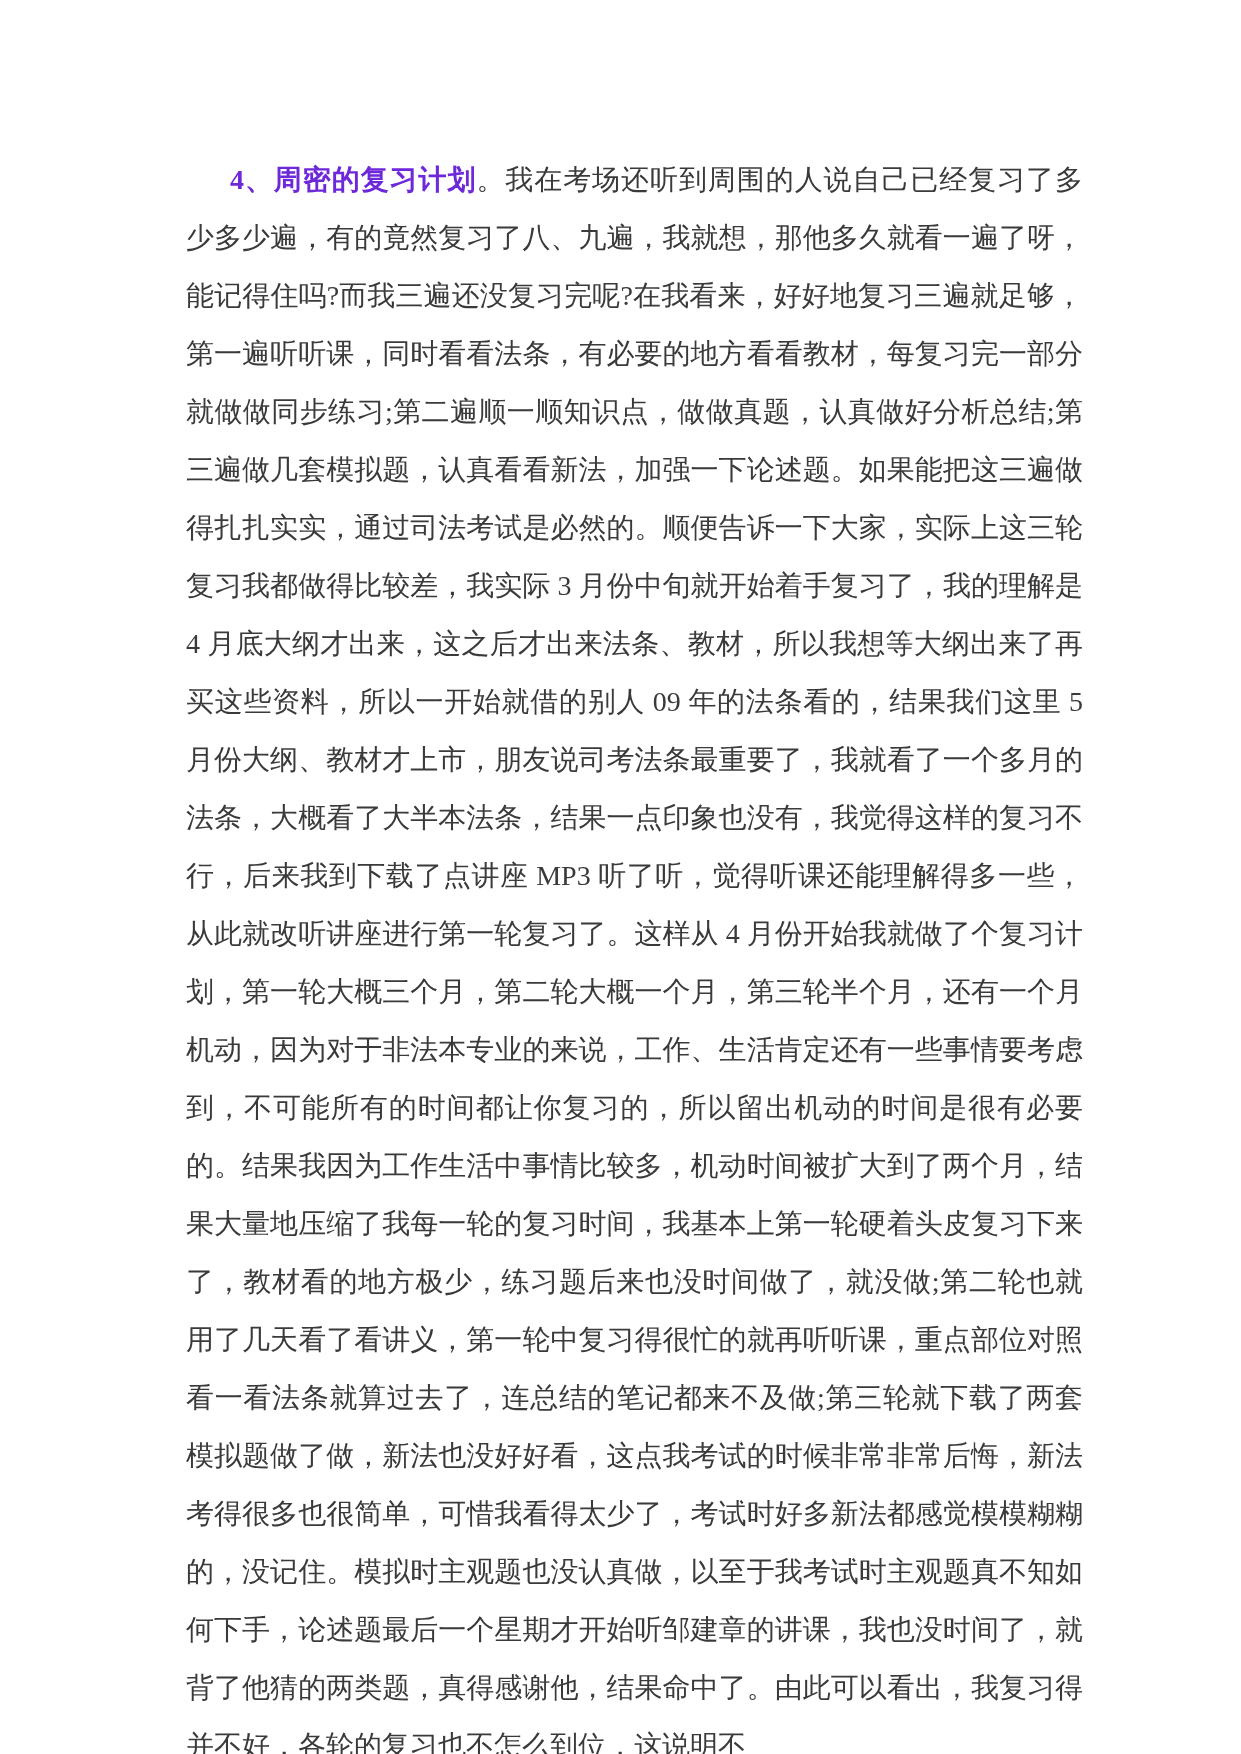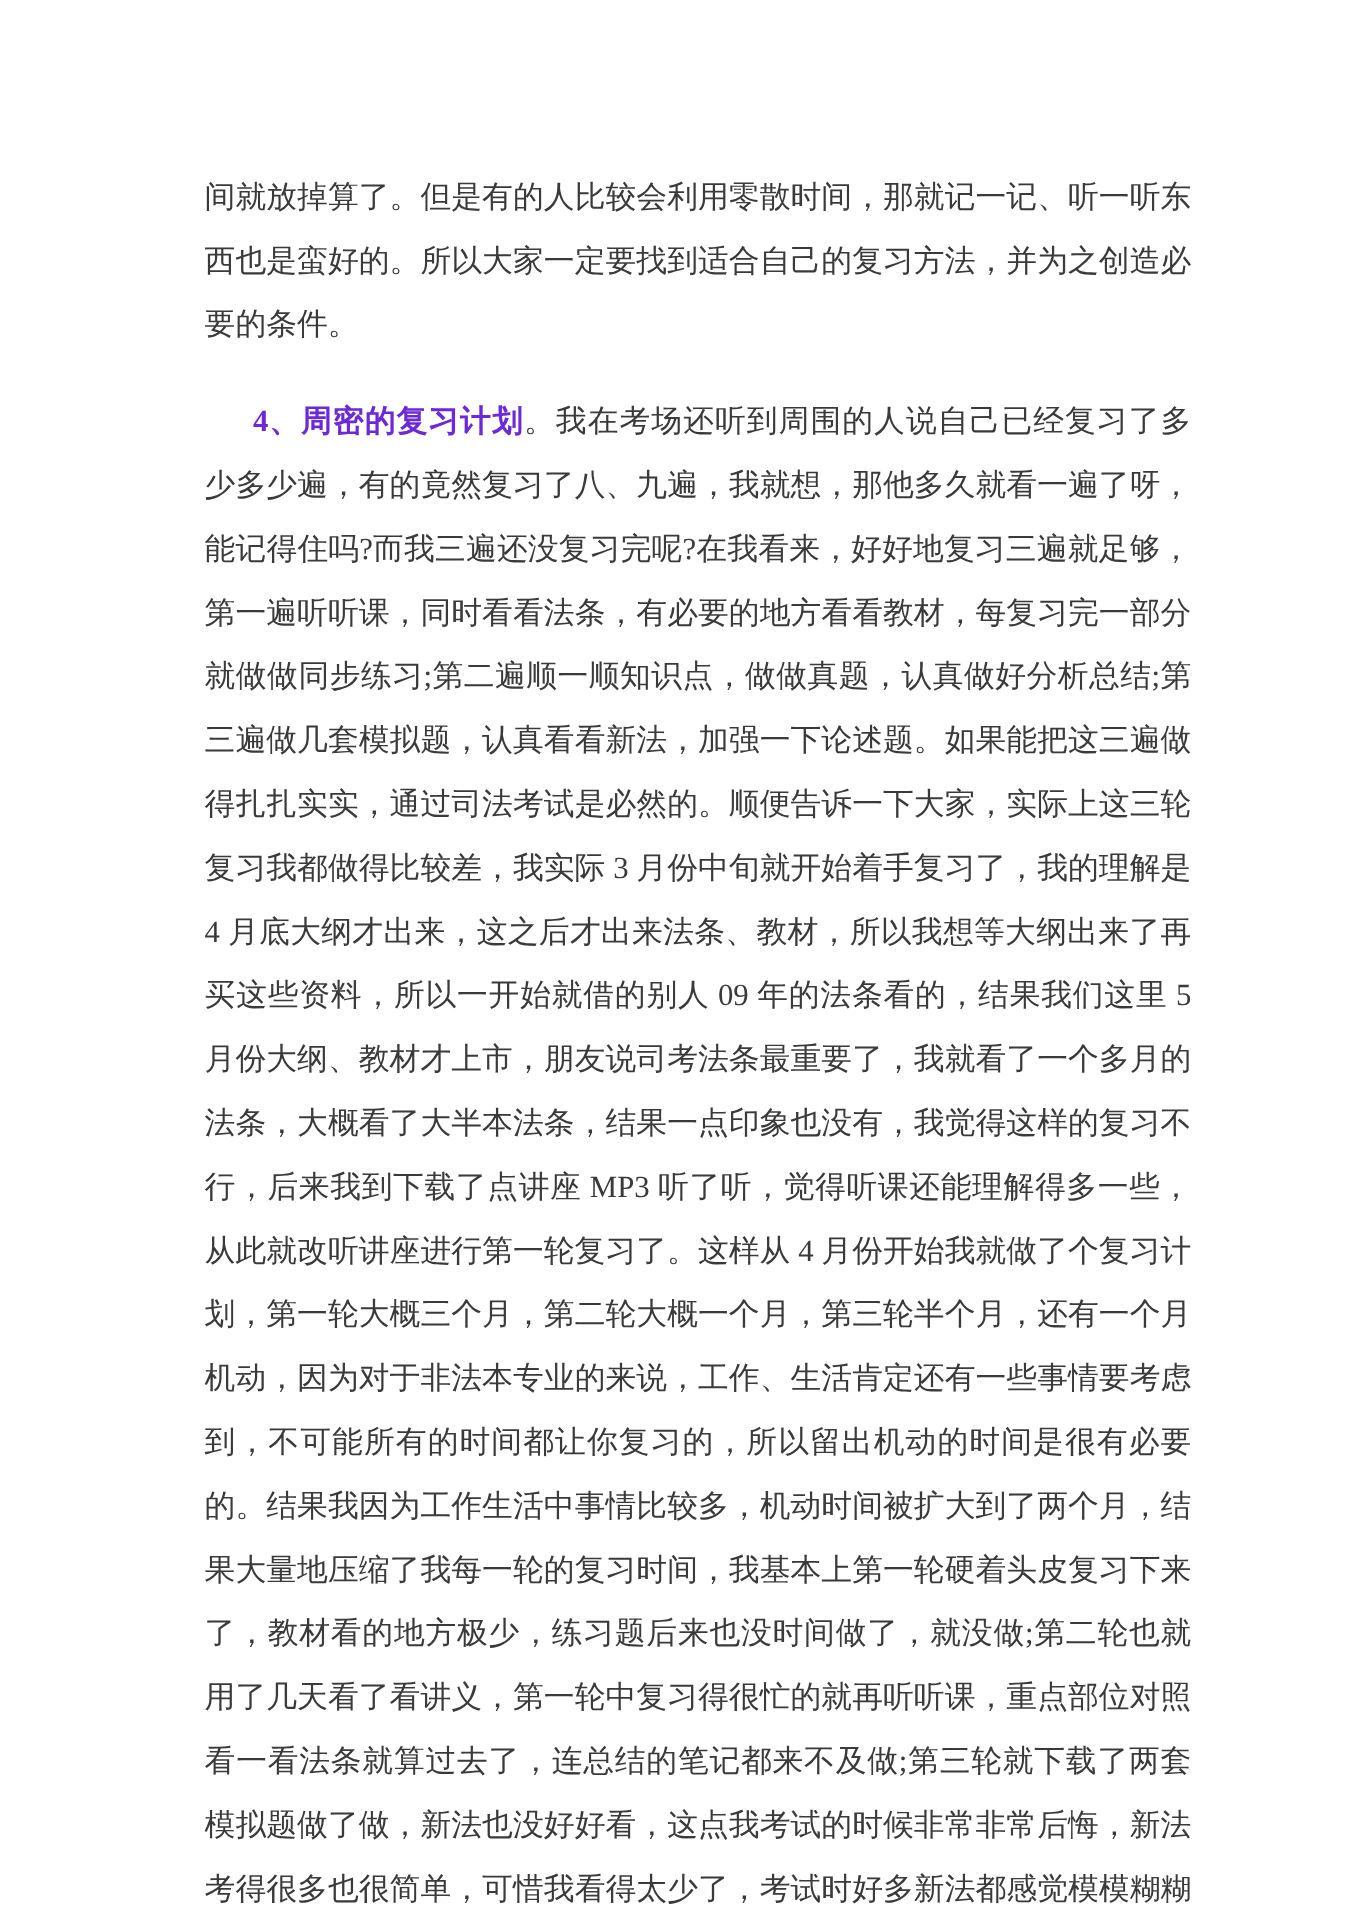--- a/index.html
+++ b/index.html
@@ -40,16 +40,15 @@
   p.para b {
     font-weight: bold;
     color: #6d28d9;
   }
 </style>
 </head>
 <body>
 
 <div class="page">
   <div class="doc">
-      <p class="para"><span>间就放掉算了。但是有的人比较会利用零散时间，那就记一记、听一听东西也是蛮好的。所以大家一定要找到适合自己的复习方法，并为之创造必要的条件。</span></p>
       <p class="para indent"><b>4、周密的复习计划</b><span>。我在考场还听到周围的人说自己已经复习了多少多少遍，有的竟然复习了八、九遍，我就想，那他多久就看一遍了呀，能记得住吗?而我三遍还没复习完呢?在我看来，好好地复习三遍就足够，第一遍听听课，同时看看法条，有必要的地方看看教材，每复习完一部分就做做同步练习;第二遍顺一顺知识点，做做真题，认真做好分析总结;第三遍做几套模拟题，认真看看新法，加强一下论述题。如果能把这三遍做得扎扎实实，通过司法考试是必然的。顺便告诉一下大家，实际上这三轮复习我都做得比较差，我实际 3 月份中旬就开始着手复习了，我的理解是 4 月底大纲才出来，这之后才出来法条、教材，所以我想等大纲出来了再买这些资料，所以一开始就借的别人 09 年的法条看的，结果我们这里 5 月份大纲、教材才上市，朋友说司考法条最重要了，我就看了一个多月的法条，大概看了大半本法条，结果一点印象也没有，我觉得这样的复习不行，后来我到下载了点讲座 MP3 听了听，觉得听课还能理解得多一些，从此就改听讲座进行第一轮复习了。这样从 4 月份开始我就做了个复习计划，第一轮大概三个月，第二轮大概一个月，第三轮半个月，还有一个月机动，因为对于非法本专业的来说，工作、生活肯定还有一些事情要考虑到，不可能所有的时间都让你复习的，所以留出机动的时间是很有必要的。结果我因为工作生活中事情比较多，机动时间被扩大到了两个月，结果大量地压缩了我每一轮的复习时间，我基本上第一轮硬着头皮复习下来了，教材看的地方极少，练习题后来也没时间做了，就没做;第二轮也就用了几天看了看讲义，第一轮中复习得很忙的就再听听课，重点部位对照看一看法条就算过去了，连总结的笔记都来不及做;第三轮就下载了两套模拟题做了做，新法也没好好看，这点我考试的时候非常非常后悔，新法考得很多也很简单，可惜我看得太少了，考试时好多新法都感觉模模糊糊的，没记住。模拟时主观题也没认真做，以至于我考试时主观题真不知如何下手，论述题最后一个星期才开始听邹建章的讲课，我也没时间了，就背了他猜的两类题，真得感谢他，结果命中了。由此可以看出，我复习得并不好，各轮的复习也不怎么到位，这说明不</span></p>
     </div>
 </div>
 
 </body></html>

